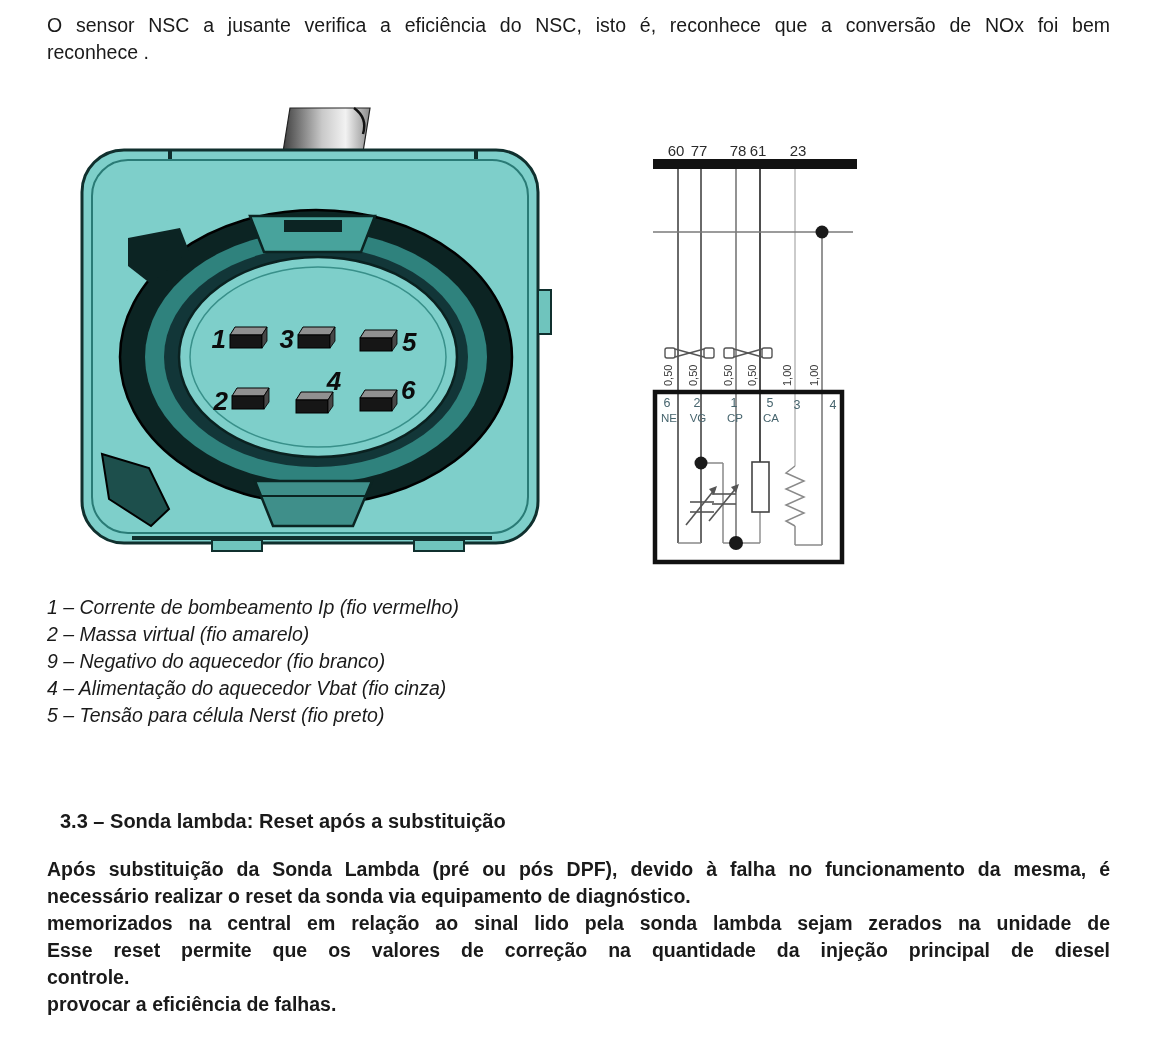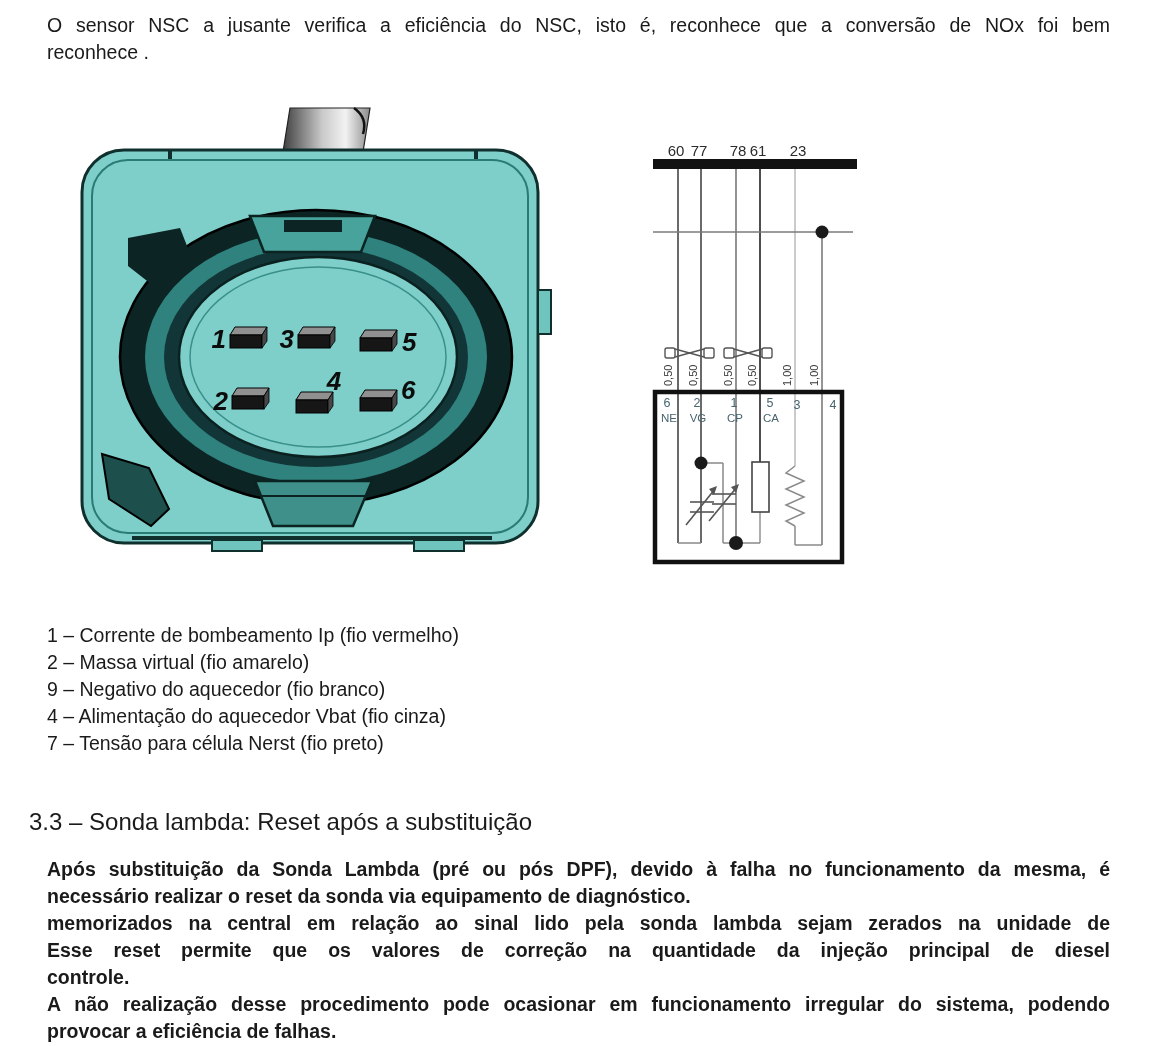--- a/index.html
+++ b/index.html
@@ -3,21 +3,21 @@
 <meta charset="utf-8">
 <style>
   html,body{margin:0;padding:0;}
   body{
     width:1151px;height:1046px;position:relative;background:#ffffff;
     font-family:"Liberation Sans", sans-serif;color:#1a1a1a;overflow:hidden;
   }
   .textblock{position:absolute;left:47px;width:1063px;font-size:19.5px;line-height:27px;}
   .line{min-height:27px;}
   .line.stretch{text-align:justify;text-align-last:justify;}
-  .heading{position:absolute;left:29px;width:1063px;font-size:24px;line-height:27px;font-weight:normal;}
+  .heading{position:absolute;left:60px;width:1063px;font-size:20px;line-height:27px;font-weight:bold;}
   .fig{position:absolute;}
   svg text{font-family:"Liberation Sans", sans-serif;}
   .schem-ecu{font-size:15px;fill:#2b2b2b;}
   .schem-gauge{font-size:11px;fill:#3a3a3a;}
   .schem-pin{font-size:12.5px;fill:#47656e;}
   .schem-sig{font-size:11.5px;fill:#47656e;}
   .conn-num{font-size:26px;font-weight:700;font-style:italic;fill:#0c0c0c;}
 </style>
 </head>
 <body>
@@ -178,37 +178,36 @@
   </g>
 
   <g>
     <text class="schem-sig" x="669" y="422" text-anchor="middle">NE</text>
     <text class="schem-sig" x="698" y="422" text-anchor="middle">VG</text>
     <text class="schem-sig" x="735" y="422" text-anchor="middle">CP</text>
     <text class="schem-sig" x="771" y="422" text-anchor="middle">CA</text>
   </g>
 </svg>
 
-<div class="textblock" style="top:622px;">
+<div class="textblock" style="top:594px;font-style:italic;">
     <div class="line">1 – Corrente de bombeamento Ip (fio vermelho)</div>
     <div class="line">2 – Massa virtual (fio amarelo)</div>
     <div class="line">9 – Negativo do aquecedor (fio branco)</div>
     <div class="line">4 – Alimentação do aquecedor Vbat (fio cinza)</div>
-    <div class="line">7 – Tensão para célula Nerst (fio preto)</div>
+    <div class="line">5 – Tensão para célula Nerst (fio preto)</div>
   </div>
 
 <div class="heading" style="top:808px;">3.3 – Sonda lambda: Reset após a substituição</div>
 
 <div class="textblock" style="top:856px;font-weight:bold;">
   <div>
       <div class="line stretch">Após substituição da Sonda Lambda (pré ou pós DPF), devido à falha no funcionamento da mesma, é</div>
       <div class="line">necessário realizar o reset da sonda via equipamento de diagnóstico.</div>
     </div>
   <div>
       <div class="line stretch">memorizados na central em relação ao sinal lido pela sonda lambda sejam zerados na unidade de</div>
       <div class="line stretch">Esse reset permite que os valores de correção na quantidade da injeção principal de diesel</div>
       <div class="line">controle.</div>
     </div>
   <div>
-      <div class="line stretch">A não realização desse procedimento pode ocasionar em funcionamento irregular do sistema, podendo</div>
       <div class="line">provocar a eficiência de falhas.</div>
     </div>
 </div>
 
 </body></html>

